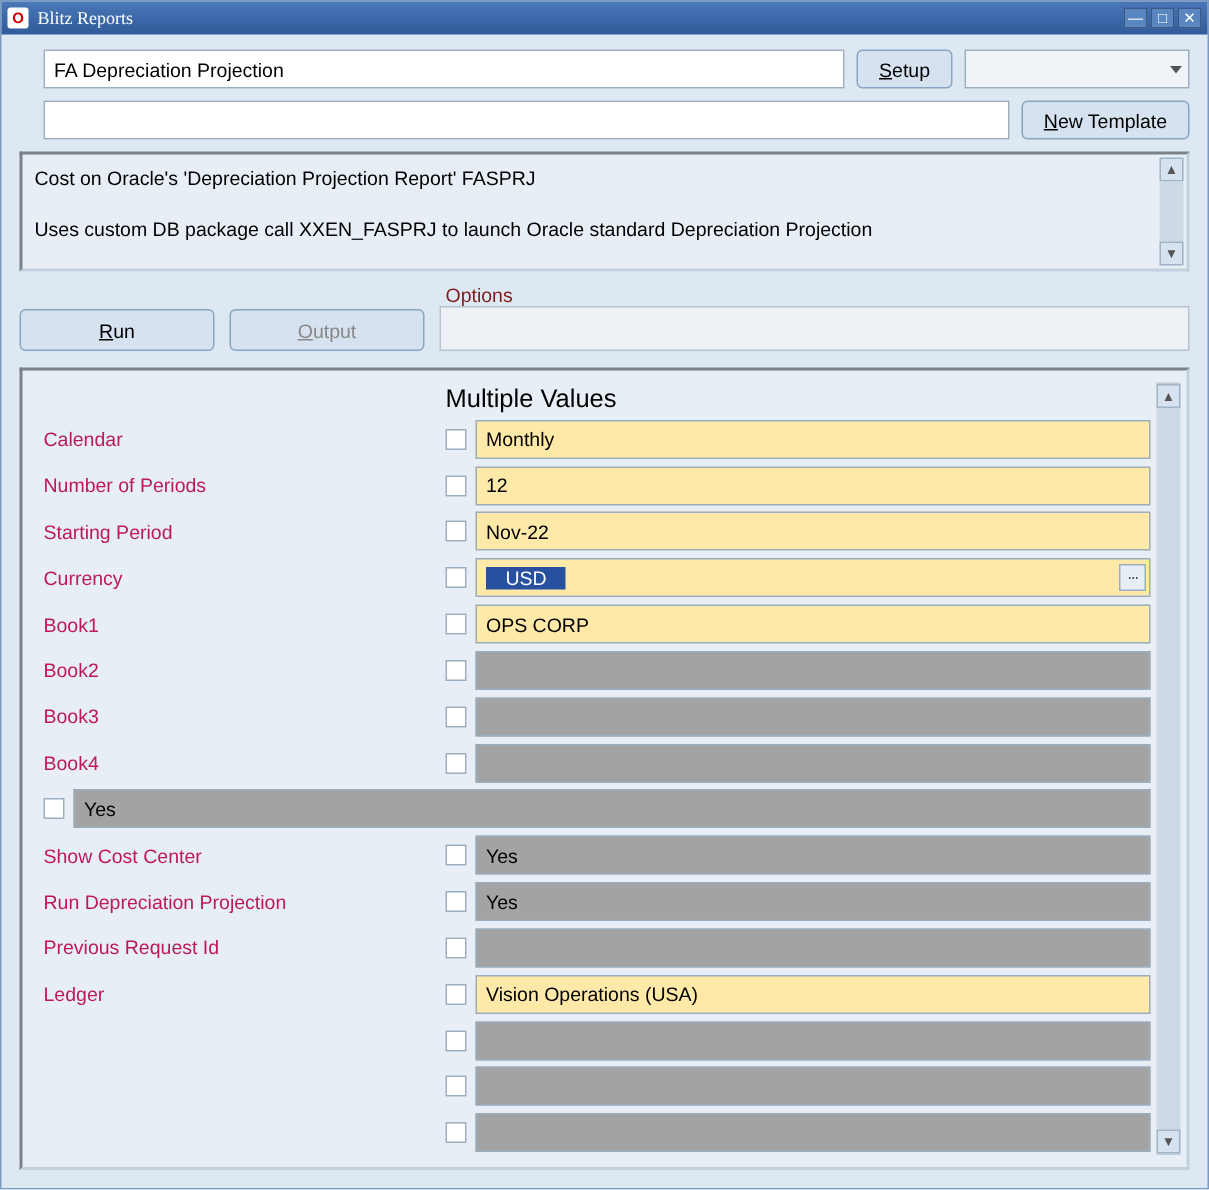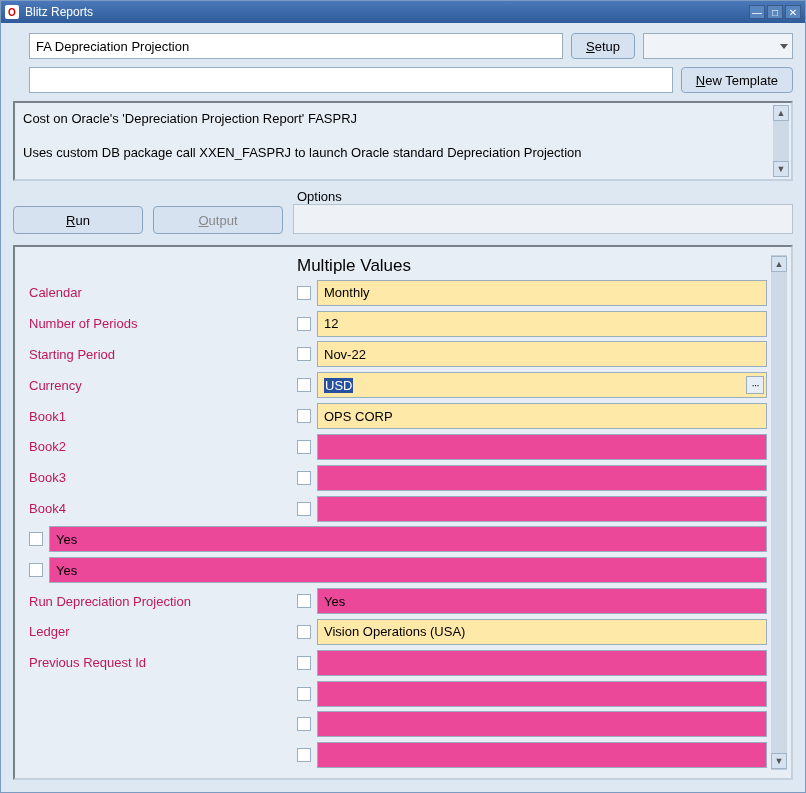--- a/index.html
+++ b/index.html
@@ -2,21 +2,21 @@
 <html><head>
 <meta charset="utf-8">
 <style>
   * { box-sizing: border-box; }
   html, body { margin: 0; padding: 0; font-family: Arial, sans-serif; font-size: 13px; }
   body { background: #fff; width: 806px; height: 793px; overflow: hidden; }
 
   .window { width: 806px; height: 793px; background: #dde8f3; border: 1px solid #7b9cc0; display: flex; flex-direction: column; }
   .titlebar { height: 22px; background: linear-gradient(to bottom, #4a78b8, #2f5b9a); color: #fff; display: flex; align-items: center; padding: 0 4px; font-size: 12px; }
   .titlebar .oracle-icon { width: 14px; height: 14px; background: #fff; border-radius: 2px; margin-right: 6px; display: flex; align-items: center; justify-content: center; color: #c00; font-size: 10px; font-weight: bold; }
-  .titlebar .title { flex: 1; }
+  .titlebar .title { flex: 1; font-family: Liberation Serif, serif; }
   .titlebar .wbtn { width: 16px; height: 14px; margin-left: 2px; background: #5a86c0; border: 1px solid #3a5a8a; color: #fff; font-size: 10px; display: flex; align-items: center; justify-content: center; cursor: pointer; }
 
   .body { flex: 1; padding: 10px 12px 12px 12px; display: flex; flex-direction: column; gap: 8px; overflow: hidden; }
 
   .row { display: flex; align-items: center; gap: 8px; }
   .text-input { height: 26px; border: 1px solid #9aaec0; background: #fff; padding: 0 6px; font-size: 13px; }
   .report-name { flex: 1; margin-left: 16px; }
   .btn { height: 26px; padding: 0 14px; background: #d6e2ef; border: 1px solid #8aa5c2; border-radius: 4px; cursor: pointer; font-size: 13px; display: flex; align-items: center; justify-content: center; color: #000; }
   .btn .ul { text-decoration: underline; }
   .btn.disabled { color: #888; cursor: default; }
@@ -24,40 +24,40 @@
   .combo .caret { width: 0; height: 0; border-left: 4px solid transparent; border-right: 4px solid transparent; border-top: 5px solid #555; }
 
   .desc-box { position: relative; border: 2px inset #c3d1de; background: #e8eef5; padding: 6px 20px 6px 8px; height: 80px; overflow: hidden; font-size: 13px; line-height: 1.5; color: #000; }
   .desc-scroll { position: absolute; right: 2px; top: 2px; bottom: 2px; width: 16px; display: flex; flex-direction: column; }
   .sbtn { width: 16px; height: 16px; border: 1px solid #a0b4c6; background: #d6e2ef; font-size: 9px; line-height: 1; display: flex; align-items: center; justify-content: center; color: #555; cursor: pointer; }
   .strack { flex: 1; background: #cdd9e5; }
 
   .options-row { display: flex; align-items: flex-end; gap: 10px; }
   .run-btn, .out-btn { width: 130px; height: 28px; }
   .options-group { flex: 1; }
-  .options-label { font-size: 13px; color: #000000; padding-left: 4px; }
+  .options-label { font-size: 13px; color: #7f1d1d; padding-left: 4px; }
   .options-field { height: 30px; border: 1px solid #b5c3d0; background: #eef2f7; }
 
   .params-panel { flex: 1; border: 2px inset #c3d1de; background: #e7eef5; margin-top: 3px; padding: 8px 4px 8px 14px; position: relative; overflow: hidden; }
   .params-inner { display: flex; height: 100%; }
   .params-rows { flex: 1; display: flex; flex-direction: column; gap: 1px; padding-right: 4px; }
   .params-scrollbar { width: 16px; display: flex; flex-direction: column; border-top: 1px solid #c0ccd8; border-bottom: 1px solid #c0ccd8;}
 
   .hdr-row { display: flex; align-items: center; height: 22px; padding-left: 0; }
   .hdr-spacer-label { width: 268px; }
   .hdr-mul { font-size: 17px; }
 
   .prow { display: flex; align-items: center; height: 30px; }
   .plabel { width: 268px; text-align: left; padding-right: 4px; font-size: 13px; color: #be185d; white-space: nowrap; }
   .pcheck { width: 14px; height: 14px; border: 1px solid #9aaec0; background: #fff; margin-right: 4px; cursor: pointer; }
   .gap-after-check { width: 2px; }
-  .pval { flex: 1; height: 26px; border: 1px solid #9aaec0; background: #ec4899; padding: 0 6px; display: flex; align-items: center; font-size: 13px; color: #000; position: relative; }
+  .pval { flex: 1; height: 26px; border: 1px solid #9aaec0; background: #a3a3a3; padding: 0 6px; display: flex; align-items: center; font-size: 13px; color: #000; position: relative; }
   .pval.required { background: #ffe9a8; }
   .pval.selected { background: #ffe9a8; }
-  .pval .seltext { background: #2850a0; color: #fff; padding: 0 1px; }
+  .pval .seltext { background: #2850a0; color: #fff; padding: 0 13px; }
   .pval .lov { position: absolute; right: 2px; top: 3px; width: 18px; height: 18px; border: 1px solid #9aaec0; background: #e8eef5; font-size: 10px; display: flex; align-items: center; justify-content: center; cursor: pointer; letter-spacing: -1px; }
 
 </style>
 </head>
 <body>
 
 <div class="window">
   <div class="titlebar">
     <div class="oracle-icon">O</div>
     <div class="title">Blitz Reports</div>
@@ -197,51 +197,52 @@
 
           <div class="prow">
             <div class="pcheck"></div>
               <div class="gap-after-check"></div>
             <div class="pval">
                 <span>Yes</span>
               </div>
           </div>
 
           <div class="prow">
+            <div class="plabel">Show Cost Center</div>
             <div class="pcheck"></div>
               <div class="gap-after-check"></div>
             <div class="pval">
                 <span>Yes</span>
               </div>
           </div>
 
           <div class="prow">
             <div class="plabel">Run Depreciation Projection</div>
             <div class="pcheck"></div>
               <div class="gap-after-check"></div>
             <div class="pval">
                 <span>Yes</span>
               </div>
           </div>
 
           <div class="prow">
+            <div class="plabel">Previous Request Id</div>
+            <div class="pcheck"></div>
+              <div class="gap-after-check"></div>
+            <div class="pval">
+                <span></span>
+              </div>
+          </div>
+
+          <div class="prow">
             <div class="plabel">Ledger</div>
             <div class="pcheck"></div>
               <div class="gap-after-check"></div>
             <div class="pval required">
                 <span>Vision Operations (USA)</span>
-              </div>
-          </div>
-
-          <div class="prow">
-            <div class="plabel">Previous Request Id</div>
-            <div class="pcheck"></div>
-              <div class="gap-after-check"></div>
-            <div class="pval">
-                <span></span>
               </div>
           </div>
 
           <div class="prow">
             <div class="plabel"></div>
             <div class="pcheck"></div>
               <div class="gap-after-check"></div>
             <div class="pval"></div>
           </div>
           <div class="prow">

